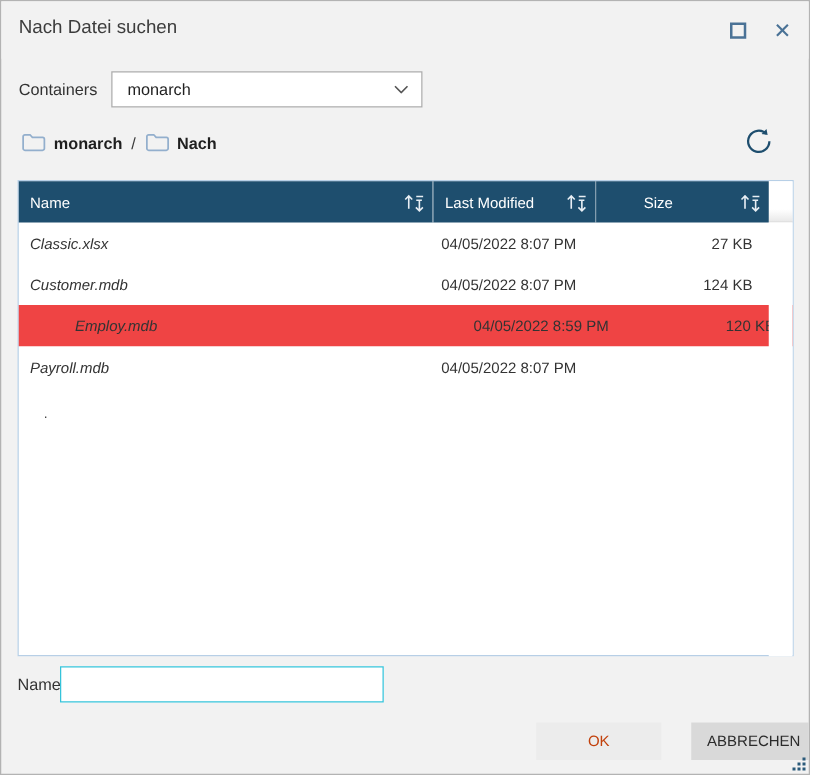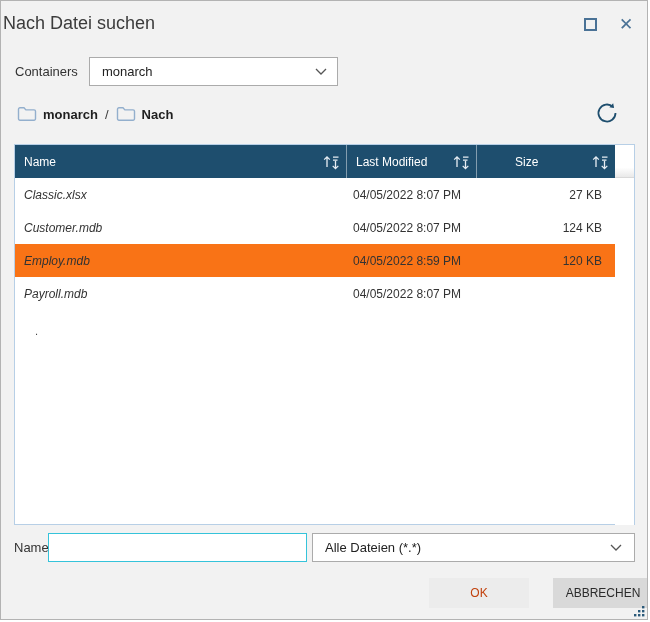--- a/index.html
+++ b/index.html
@@ -9,21 +9,21 @@
     background:#fff;
     -webkit-font-smoothing:antialiased;
   }
   .dialog{
     position:relative;width:648px;height:620px;
     background:#f2f2f2;border:1px solid #b3b3b3;
     overflow:hidden;box-sizing:border-box;
   }
   
   .titlebar{position:absolute;left:0;top:0;width:100%;height:46px;background:#f2f2f2;}
-  .title{position:absolute;left:2px;top:12px;font-size:18px;color:#3c3c3c;}
+  .title{position:absolute;left:14px;top:12px;font-size:15px;color:#3c3c3c;}
   .win-btn{position:absolute;top:10px;width:30px;height:26px;display:flex;align-items:center;justify-content:center;cursor:default;}
   .btn-max{right:42px;}
   .btn-close{right:6px;}
   .max-glyph{width:13px;height:13px;border:2px solid #4a7296;box-sizing:border-box;display:block;}
   .close-glyph{font-size:17px;color:#4a7296;line-height:1;font-weight:400;}
   
   .containers-label{position:absolute;left:14px;top:63px;font-size:13px;color:#333;}
   .containers-select{
     position:absolute;left:88px;top:56px;width:249px;height:29px;box-sizing:border-box;
     background:#fff;border:1px solid #ababab;display:flex;align-items:center;
@@ -52,21 +52,21 @@
   .col-mod-h{width:130px;}
   .col-size-h{width:139px;padding-left:38px;}
   .sort-icon{margin-right:6px;display:flex;align-items:center;}
   .scroll-spacer{
     width:19px;box-sizing:border-box;
     background:linear-gradient(#ffffff 70%, #e9e9e9 100%);
     border-bottom:1px solid #d9d9d9;
   }
   .tbody{position:relative;}
   .trow{display:flex;height:33px;align-items:center;font-size:12px;color:#333;cursor:default;}
-  .trow.selected{background:#f97316;}
+  .trow.selected{background:#ef4444;padding-left:36px;}
   .tcell{box-sizing:border-box;overflow:hidden;white-space:nowrap;}
   .tcell.col-name{width:331px;padding-left:9px;font-style:italic;}
   .tcell.col-modified{width:131px;padding-left:7px;}
   .tcell.col-size{width:139px;text-align:right;padding-right:14px;}
   .stray-dot{position:absolute;left:20px;top:180px;font-size:11px;color:#444;}
   .scroll-track{position:absolute;right:0;top:33px;width:19px;height:347px;background:#fff;}
   
   .name-label{position:absolute;left:13px;top:539px;font-size:13px;color:#333;}
   .name-input{
     position:absolute;left:47px;top:532px;width:259px;height:29px;box-sizing:border-box;
@@ -189,26 +189,20 @@
           <div class="tcell col-name">Payroll.mdb</div>
           <div class="tcell col-modified">04/05/2022 8:07 PM</div>
         </div>
       </div>
     <span class="stray-dot">.</span>
     <div class="scroll-track"></div>
   </div>
 
   <div class="name-label">Name</div>
   <input class="name-input" type="text" value="" style="">
-  <div class="filetype-select">
-    <span class="sel-text">Alle Dateien (*.*)</span>
-    <svg class="chevron" width="12" height="7" viewBox="0 0 12 7">
-      <path d="M1 1 L6 6 L11 1" fill="none" stroke="#555" stroke-width="1.3"></path>
-    </svg>
-  </div>
 
   <button class="btn btn-ok">OK</button>
   <button class="btn btn-cancel">ABBRECHEN</button>
 
   <svg class="resize-grip" width="14" height="14" viewBox="0 0 14 14">
     <rect x="10" y="10" width="2.4" height="2.4" fill="#2b5a7a"></rect>
     <rect x="6" y="10" width="2.4" height="2.4" fill="#2b5a7a"></rect>
     <rect x="2" y="10" width="2.4" height="2.4" fill="#2b5a7a"></rect>
     <rect x="10" y="6" width="2.4" height="2.4" fill="#2b5a7a"></rect>
     <rect x="6" y="6" width="2.4" height="2.4" fill="#2b5a7a"></rect>

